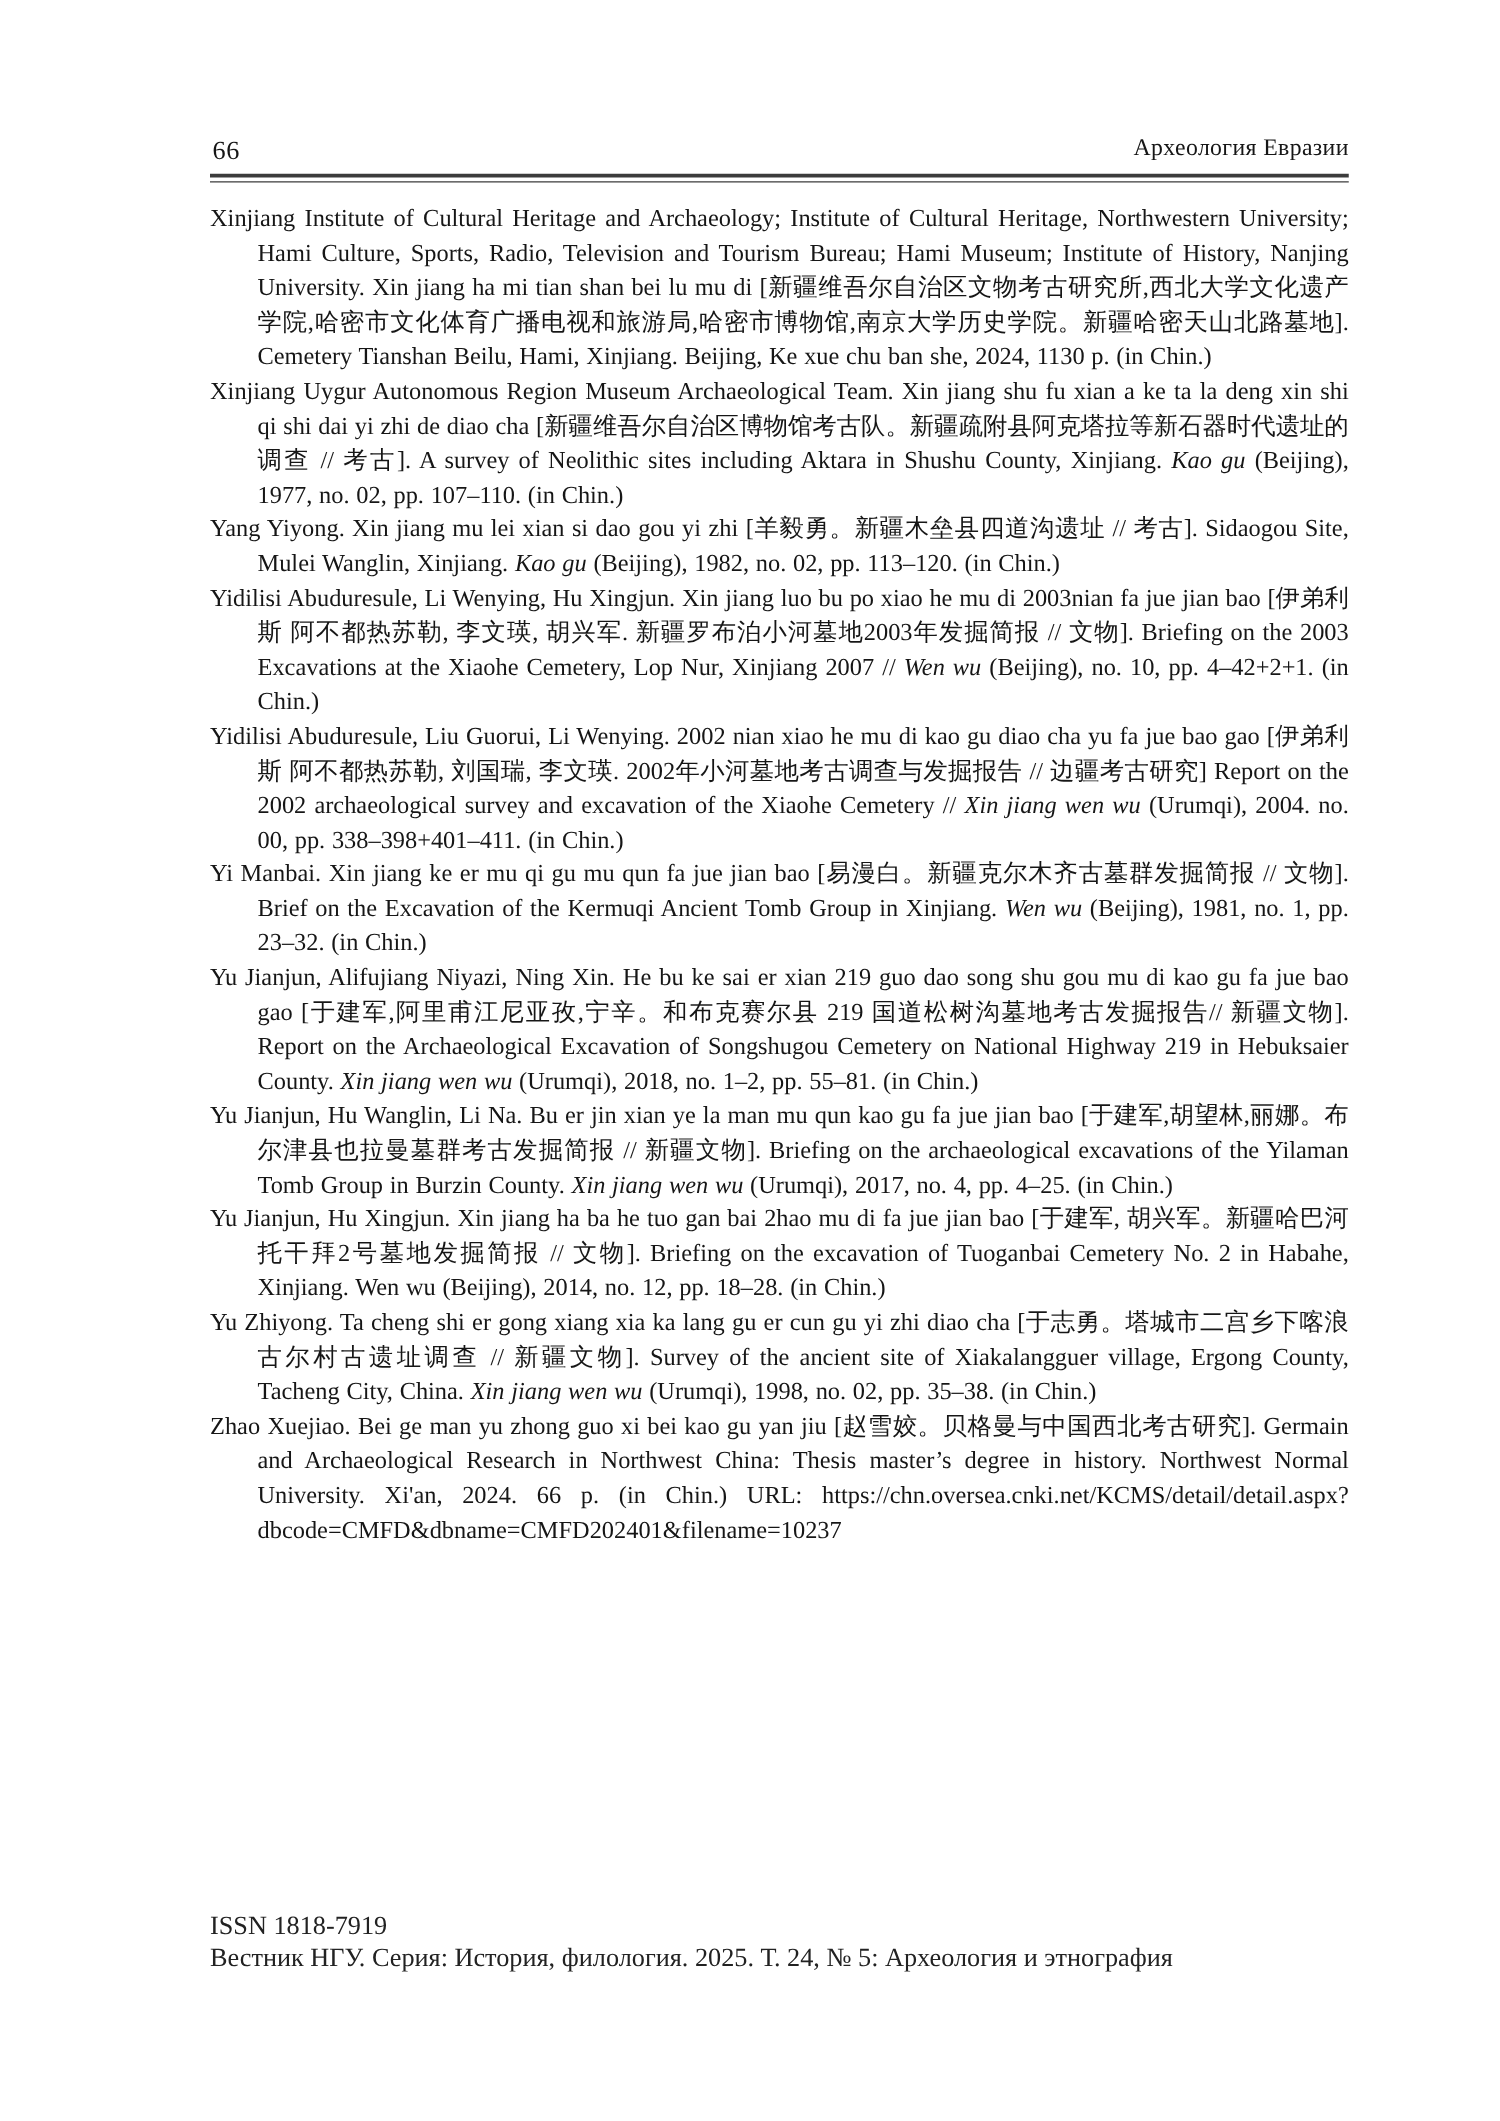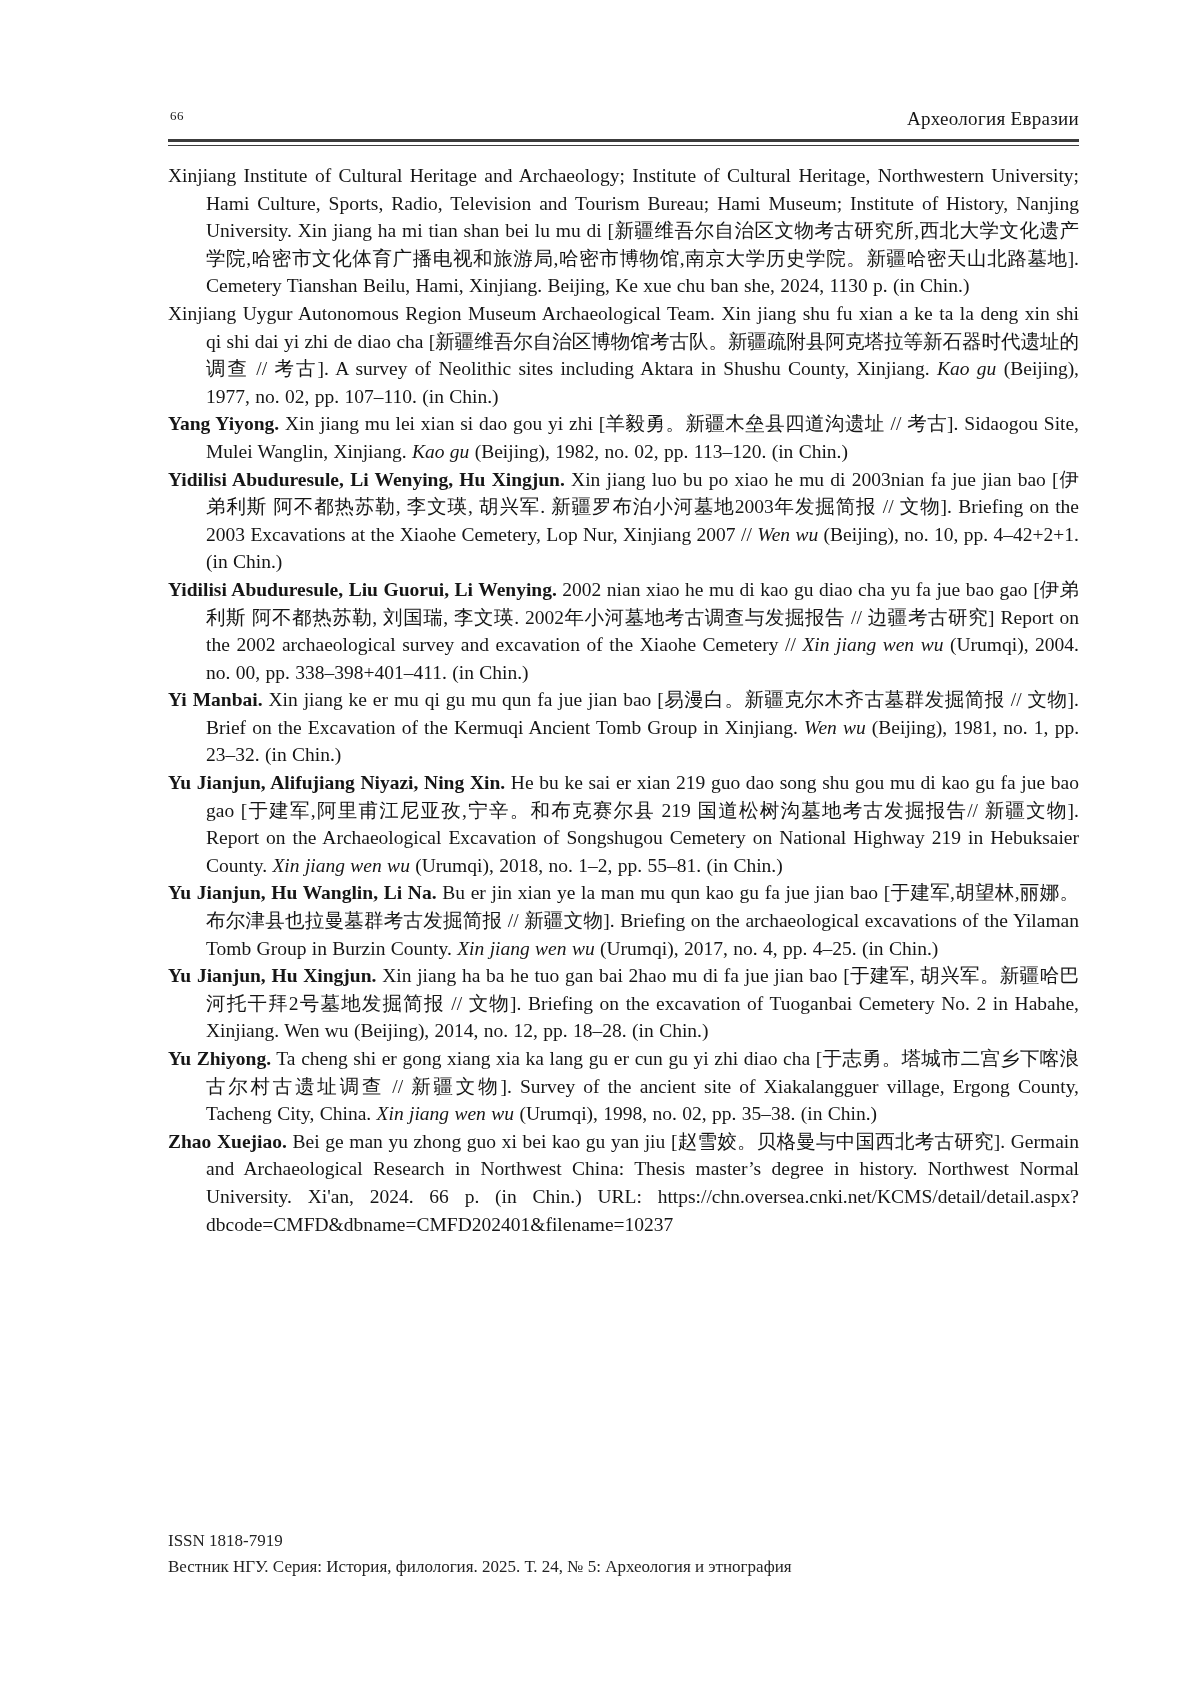--- a/index.html
+++ b/index.html
@@ -26,21 +26,21 @@
     position: absolute;
     top: 108px;
     left: 0;
     width: 100%;
     height: 28px;
   }
   .page-number {
     position: absolute;
     left: 2px;
     top: 0;
-    font-size: 13px;
+    font-size: 21px;
     letter-spacing: 0.5px;
   }
   .running-title {
     position: absolute;
     left: 0;
     top: 0;
     width: 100%;
     text-align: right;
     font-size: 19px;
     letter-spacing: 0.3px;
@@ -65,29 +65,29 @@
   }
   p.ref {
     margin: 0;
     padding-left: 38px;
     text-indent: -38px;
     text-align: justify;
     font-size: 19.5px;
     line-height: 27.6px;
     word-spacing: 0.5px;
   }
-  p.ref .b { font-weight: bold; }
+  p.ref .b { font-weight: normal; }
   p.ref .i { font-style: italic; }
   
   .footer {
     position: absolute;
     top: 1528px;
     left: 0;
     width: 100%;
-    font-size: 17px;
+    font-size: 21px;
     line-height: 25.5px;
     color: #222222;
   }
   .footer div { white-space: nowrap; }
 </style>
 </head>
 <body>
 
 <div class="page">
 

